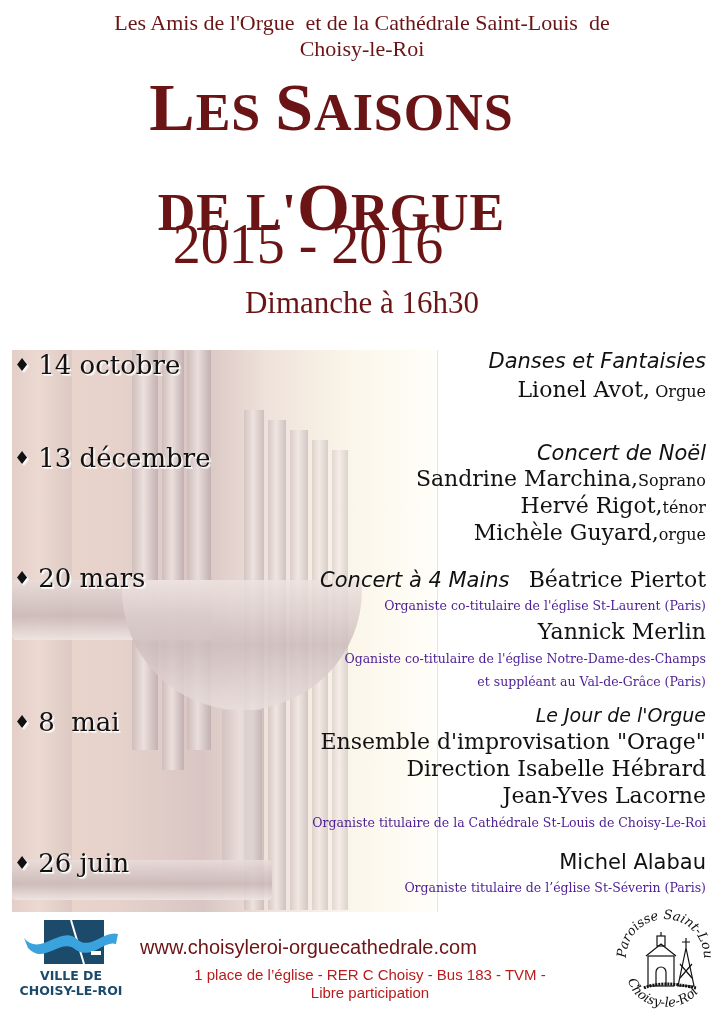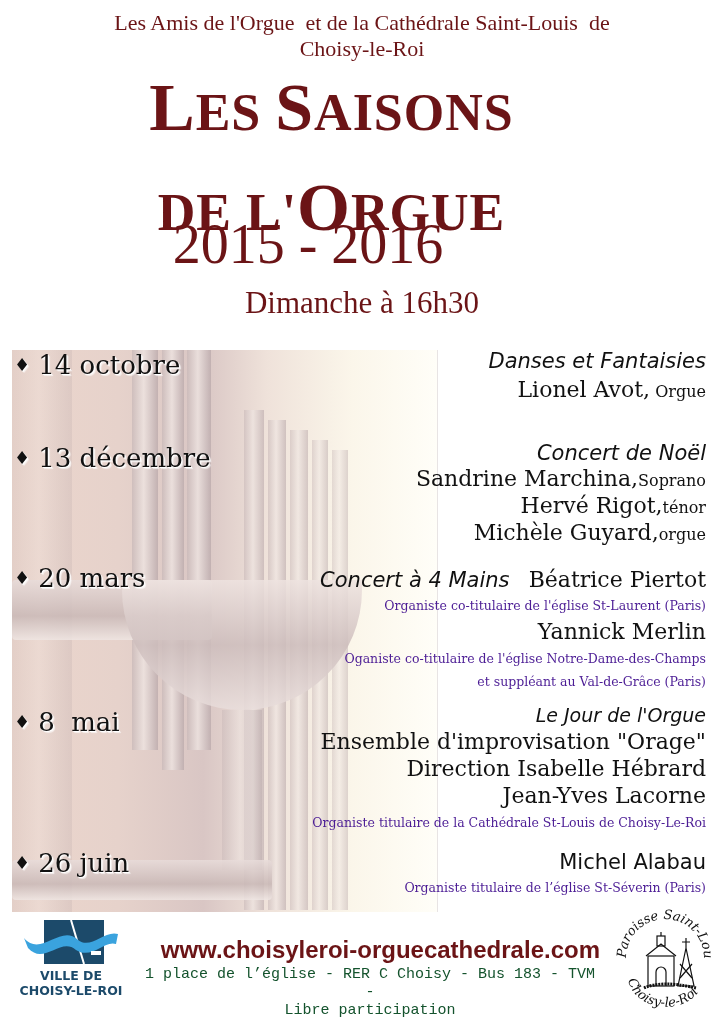--- a/index.html
+++ b/index.html
@@ -47,26 +47,26 @@
   }
   .date .diamond { font-size: 18px; margin-right: 8px; vertical-align: 3px; }
 
   .right { position: absolute; right: 18px; text-align: right; white-space: nowrap; }
   .ital-sans { font-family: "DejaVu Sans", sans-serif; font-style: italic; font-size: 21px; color: #111; }
   .perf { font-family: "DejaVu Serif", serif; font-size: 22px; color: #111; }
   .role { font-family: "DejaVu Serif", serif; font-size: 16px; color: #111; }
   .note { font-family: "DejaVu Serif", serif; font-size: 12.5px; color: #4c1d95; }
 
   .footer-url {
-    position: absolute; left: 140px; top: 936px; width: 460px; text-align: right;
-    font-family: "Liberation Sans", sans-serif; font-size: 24px; color: #6b1416; font-weight: bold;
+    position: absolute; left: 140px; top: 936px; width: 460px; text-align: left;
+    font-family: "Liberation Sans", sans-serif; font-size: 20px; color: #6b1416;
   }
   .footer-info {
     position: absolute; left: 140px; top: 966px; width: 460px; text-align: center;
-    font-family: Liberation Mono, monospace; font-size: 15px; line-height: 18px; color: #14532d;
+    font-family: Liberation Sans, sans-serif; font-size: 15px; line-height: 18px; color: #b91c1c;
   }
 
   .ville-logo { position: absolute; left: 16px; top: 918px; width: 110px; height: 100px; }
   .ville-text {
     position: absolute; left: 0; top: 50px; width: 110px; text-align: center;
     font-family: "DejaVu Sans", sans-serif; font-weight: bold; font-size: 12.5px; line-height: 15px; color: #1c4a6a;
   }
   .paroisse-logo { position: absolute; left: 612px; top: 908px; width: 106px; height: 106px; }
 </style>
 </head>

